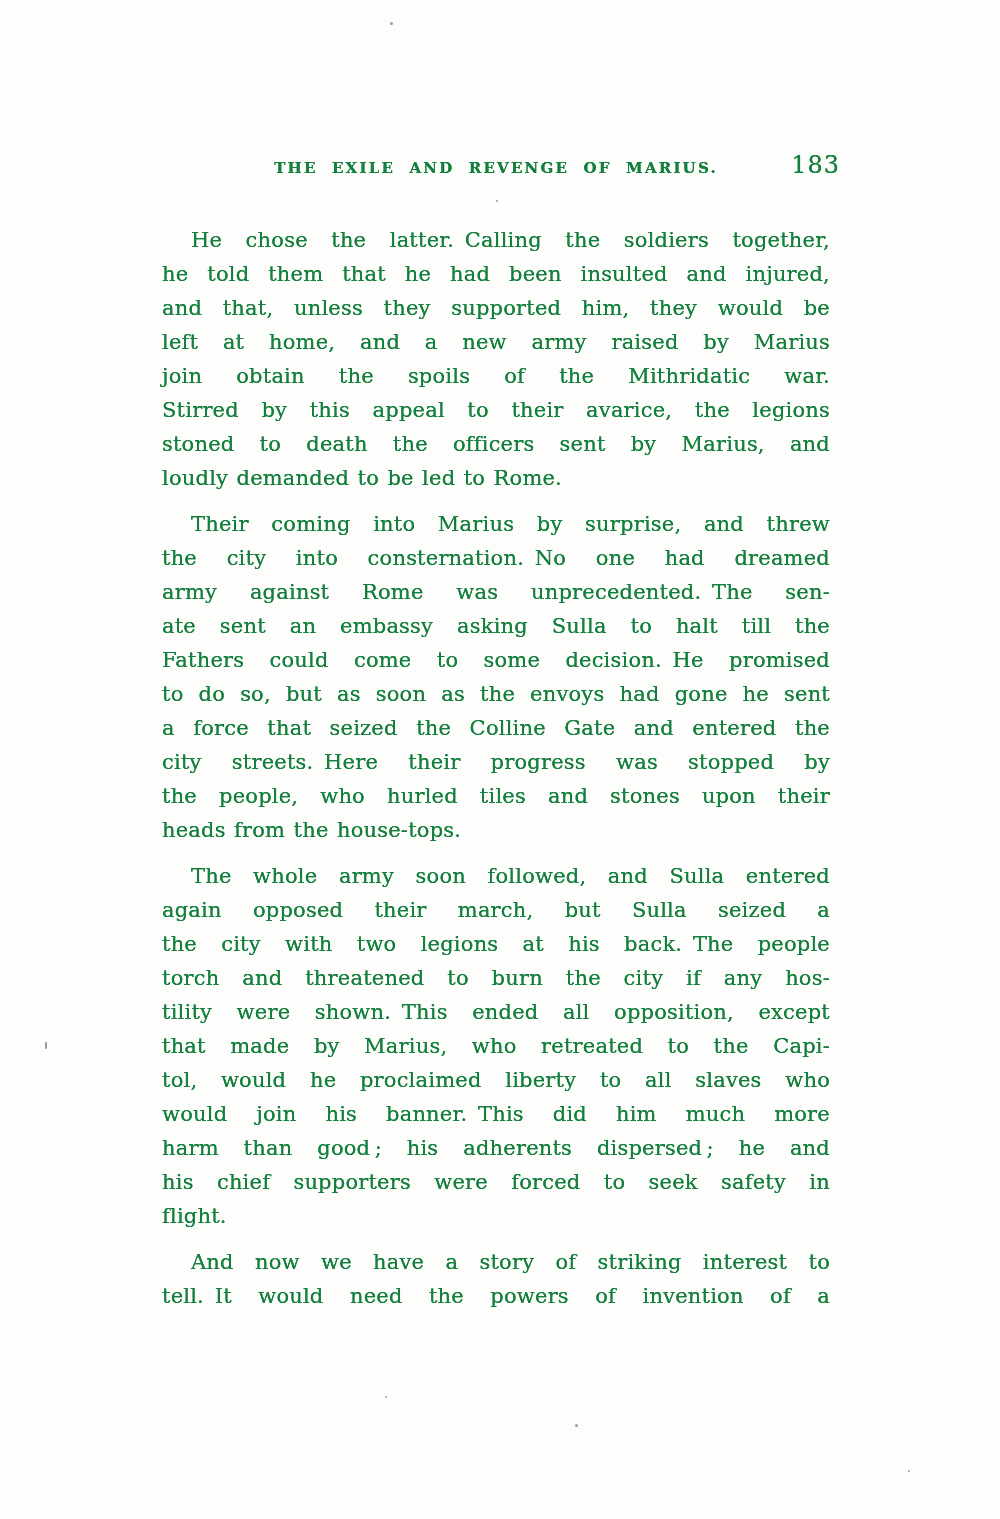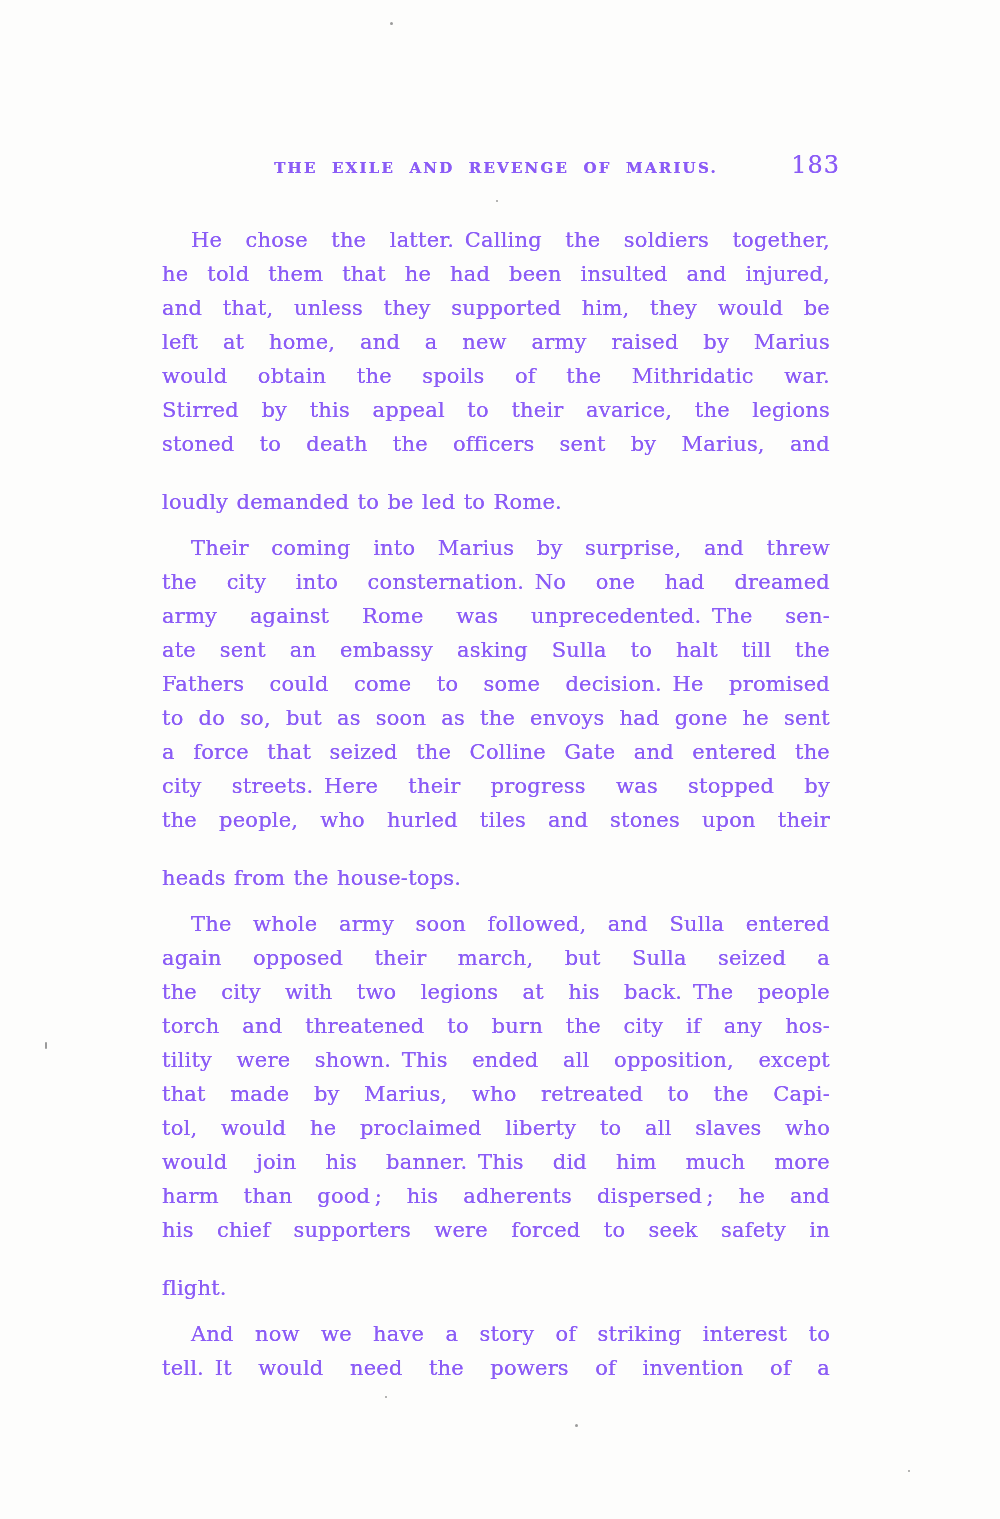--- a/index.html
+++ b/index.html
@@ -7,21 +7,21 @@
     padding: 0;
     background: #ffffff;
   }
   .page {
     position: relative;
     width: 1000px;
     height: 1519px;
     background: #fdfdfc;
     overflow: hidden;
     font-family: "DejaVu Serif", serif;
-    color: #8b5cf6;
+    color: #15803d;
   }
   .header {
     position: absolute;
     left: 162px;
     top: 155px;
     width: 668px;
     height: 28px;
   }
   .running-head {
     text-align: center;
@@ -52,21 +52,20 @@
     letter-spacing: 0.2px;
     text-shadow: 0 0 0.6px currentColor;
   }
   .para { margin: 0; }
   .line {
     text-align: justify;
     text-align-last: justify;
   }
   .line.para-end {
     text-align-last: left;
-    margin-top: 24px;
   }
   .line.indent {
     text-indent: 29px;
     margin-top: 12px;
   }
   .speck {
     position: absolute;
     background: #9b9b9b;
     border-radius: 50%;
   }
@@ -80,21 +79,21 @@
     <div class="running-head">THE EXILE AND REVENGE OF MARIUS.</div>
     <div class="page-number">183</div>
   </div>
 
   <div class="body-text">
       <div class="para">
         <div class="line indent">He chose the latter. Calling the soldiers together,</div>
         <div class="line">he told them that he had been insulted and injured,</div>
         <div class="line">and that, unless they supported him, they would be</div>
         <div class="line">left at home, and a new army raised by Marius</div>
-        <div class="line">would obtain the spoils of the Mithridatic war.</div>
+        <div class="line">join obtain the spoils of the Mithridatic war.</div>
         <div class="line">Stirred by this appeal to their avarice, the legions</div>
         <div class="line">stoned to death the officers sent by Marius, and</div>
         <div class="line para-end">loudly demanded to be led to Rome.</div>
       </div>
       <div class="para">
         <div class="line indent">Their coming into Marius by surprise, and threw</div>
         <div class="line">the city into consternation. No one had dreamed</div>
         <div class="line">army against Rome was unprecedented. The sen-</div>
         <div class="line">ate sent an embassy asking Sulla to halt till the</div>
         <div class="line">Fathers could come to some decision. He promised</div>

